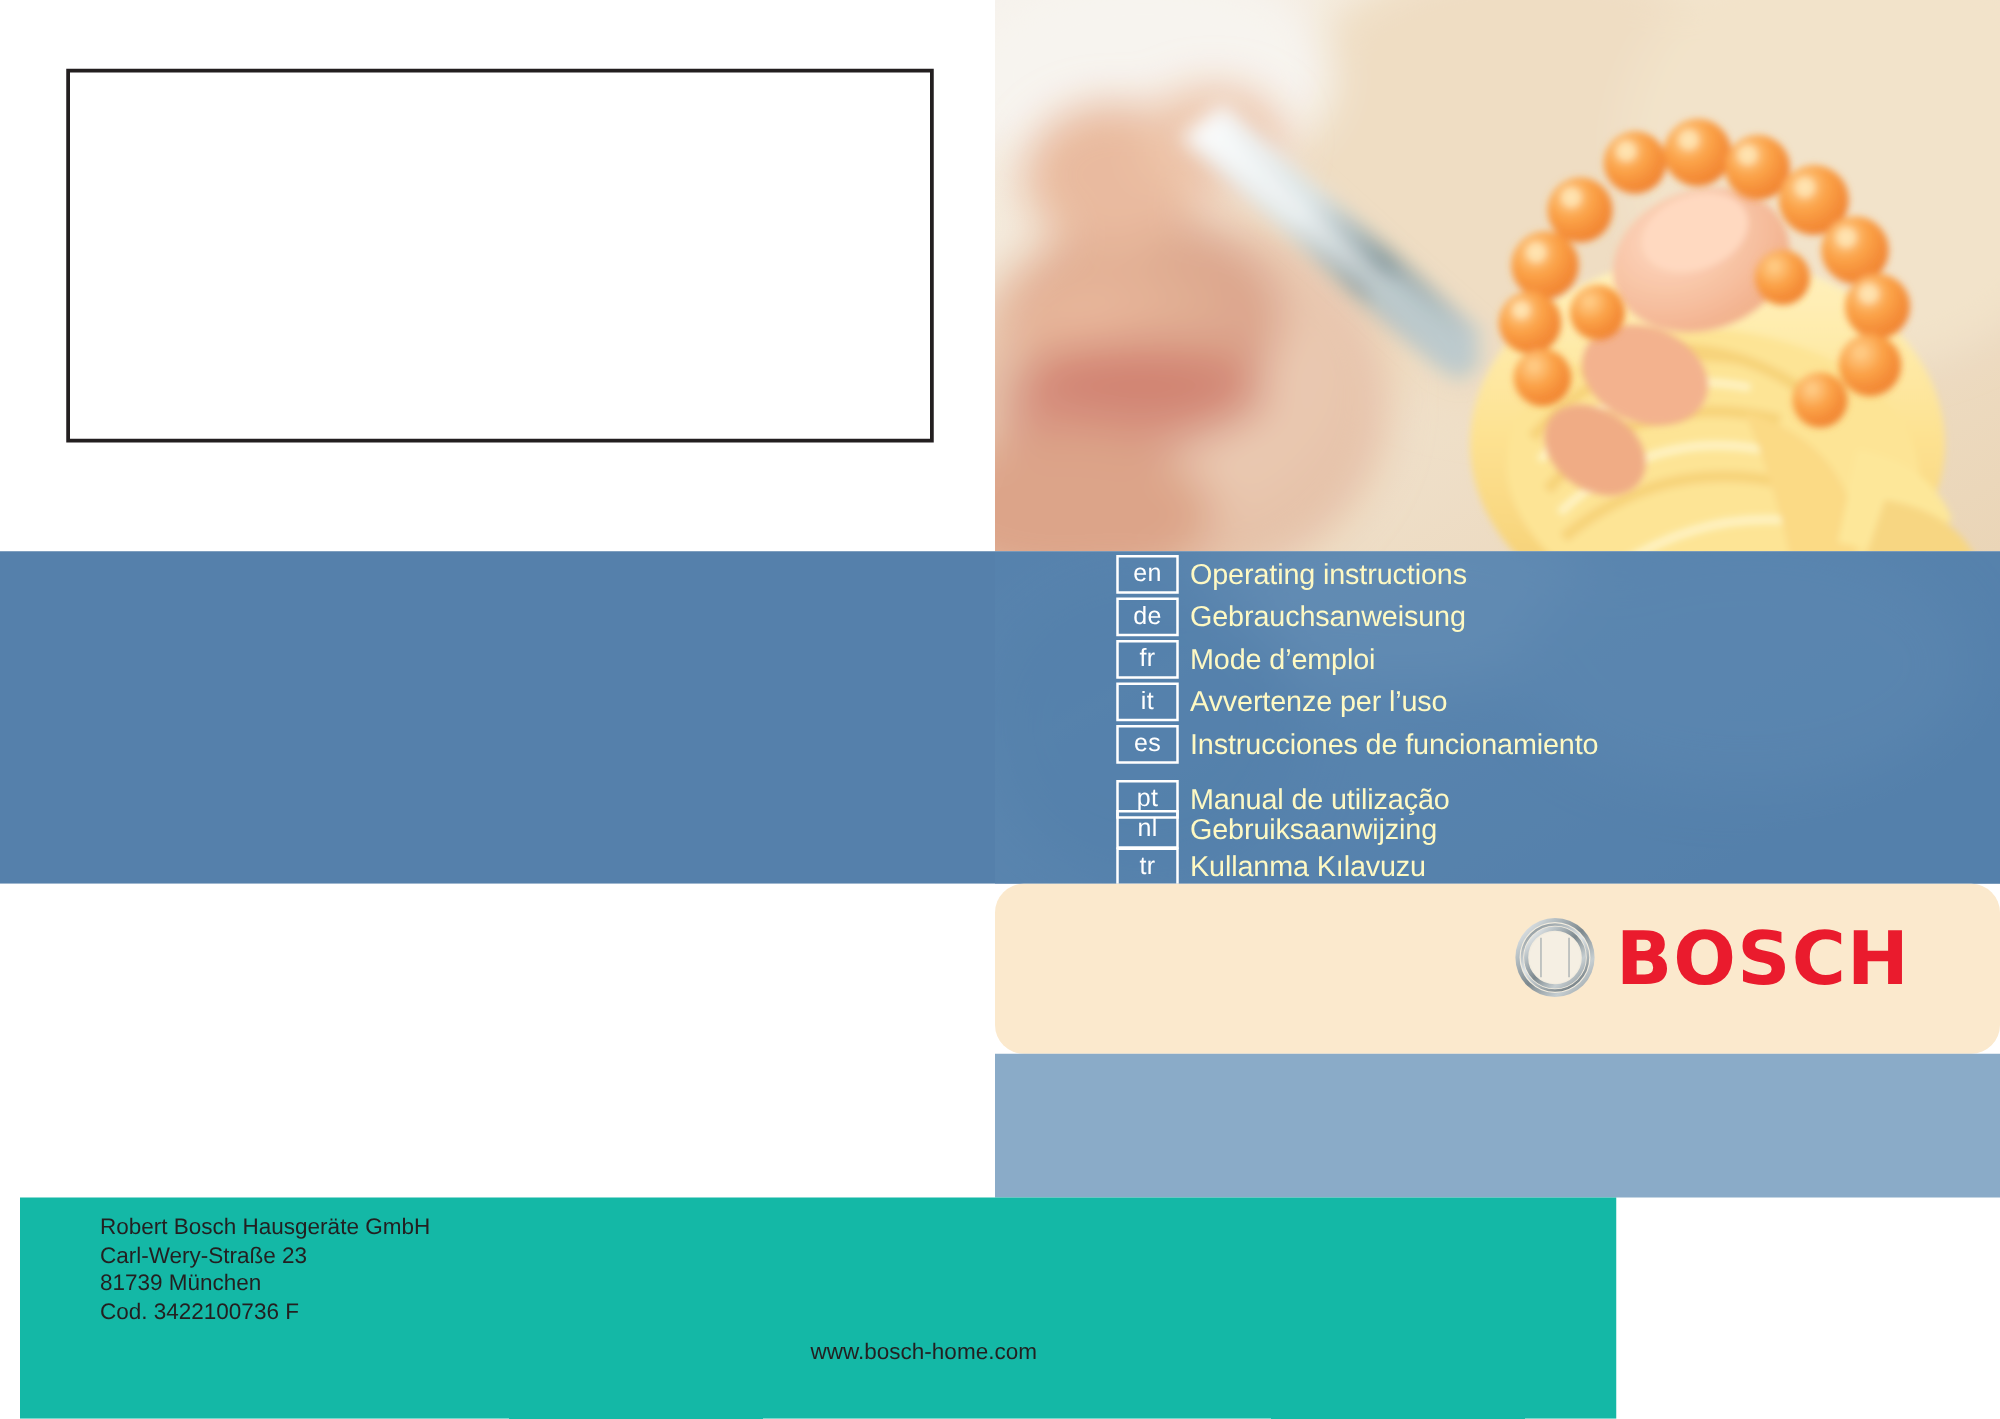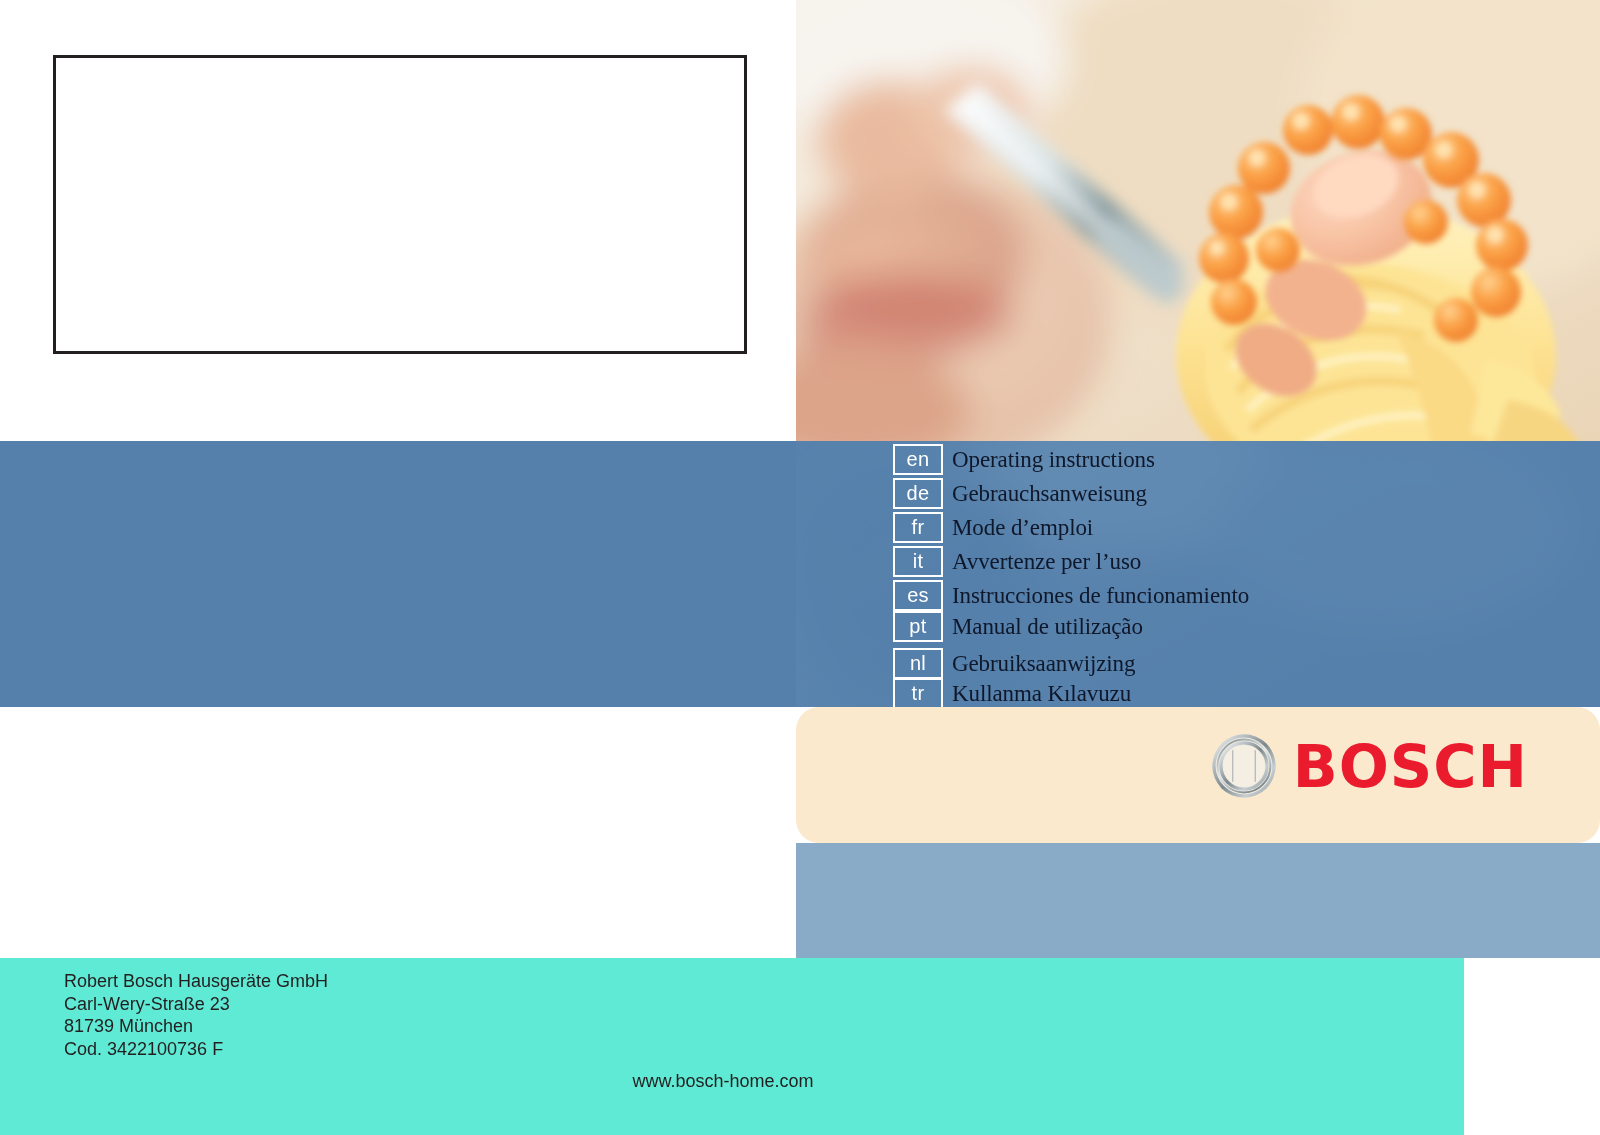--- a/index.html
+++ b/index.html
@@ -96,26 +96,25 @@
     border: 2px solid #ffffff;
     box-sizing: border-box;
     color: #ffffff;
     font-size: 20px;
     line-height: 27px;
     text-align: center;
     letter-spacing: .3px;
   }
   .lang-label {
     margin-left: 9px;
-    color: #0f172a;
+    color: #fef9c3;
     font-size: 23px;
     line-height: 31px;
     white-space: nowrap;
     letter-spacing: -.1px;
-    font-family: Liberation Serif, serif;
   }
 
   .cream-logo-band {
     position: absolute;
     left: 796px; top: 707px;
     width: 804px; height: 136px;
     background: #fbe9cd;
     border-radius: 23px;
   }
   .logo-wrap {
@@ -138,23 +137,23 @@
   .lightblue-band {
     position: absolute;
     left: 796px; top: 843px;
     width: 804px; height: 115px;
     background: #8aabc8;
   }
 
   
   .footer-band {
     position: absolute;
-    left: 0; top: 958px;
-    width: 1464px; height: 177px;
-    background: #5eead4;
+    left: 16px; top: 958px;
+    width: 1277px; height: 177px;
+    background: #14b8a6;
   }
   .address {
     position: absolute;
     left: 64px; top: 12px;
     color: #231f20;
     font-size: 18px;
     line-height: 22.5px;
   }
   .address div { white-space: nowrap; }
   .weburl {
@@ -361,21 +360,21 @@
       <div class="lang-row" style="top:139px">
         <div class="lang-code">es</div>
         <div class="lang-label">Instrucciones de funcionamiento</div>
       </div>
 
       <div class="lang-row" style="top:105px">
         <div class="lang-code">it</div>
         <div class="lang-label">Avvertenze per l’uso</div>
       </div>
 
-      <div class="lang-row" style="top:170px">
+      <div class="lang-row" style="top:183px">
         <div class="lang-code">pt</div>
         <div class="lang-label">Manual de utilização</div>
       </div>
 
       <div class="lang-row" style="top:207px">
         <div class="lang-code">nl</div>
         <div class="lang-label">Gebruiksaanwijzing</div>
       </div>
 
       <div class="lang-row" style="top:237px">

